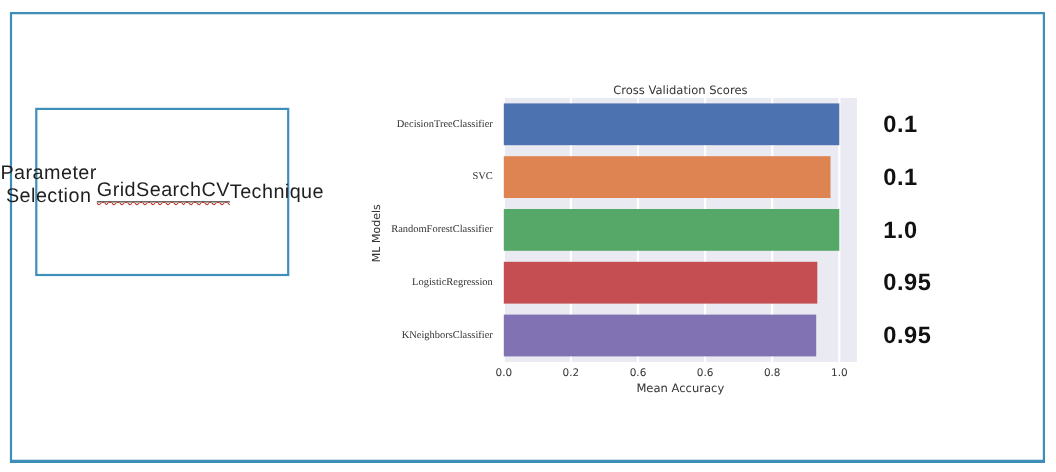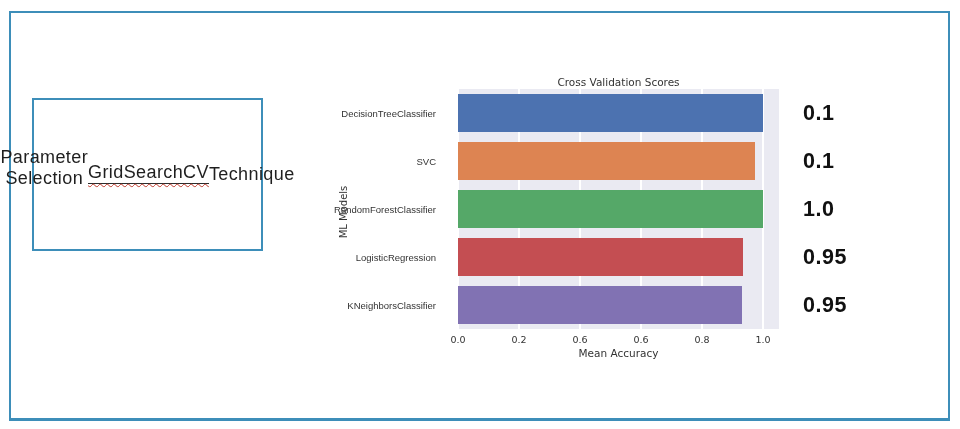--- a/index.html
+++ b/index.html
@@ -26,24 +26,24 @@
 
   .chart-title { position:absolute; left:458px; top:76px; width:321px;
                  text-align:center; font-size:10.5px; color:#333;
                  font-family:"DejaVu Sans", sans-serif; }
   .plot { position:absolute; left:458px; top:89px; width:321px; height:240px;
           background:#eaeaf2; }
   .gridline { position:absolute; top:0; bottom:0; width:2px; background:#ffffff; }
   .bar { position:absolute; left:0; height:38px; }
 
   .yticks { position:absolute; left:330px; top:89px; width:123px; height:240px; }
-  .ytick { position:absolute; right:12px; width:100%; height:48px;
+  .ytick { position:absolute; right:0; width:100%; height:48px;
            display:flex; align-items:center; justify-content:flex-end;
            padding-right:5px; font-size:9.5px; color:#333;
-           font-family:Liberation Sans, sans-serif; }
+           font-family:Liberation Serif, serif; }
   .y-axis-label { position:absolute; left:343px; top:212px;
                   transform:translate(-50%,-50%) rotate(-90deg);
                   white-space:nowrap; font-size:10px; color:#333;
                   font-family:"DejaVu Sans", sans-serif; }
 
   .xticks { position:absolute; left:458px; top:334px; width:321px; height:12px; }
   .xtick { position:absolute; transform:translateX(-50%); font-size:9.5px; color:#333;
            font-family:"DejaVu Sans", sans-serif; }
   .x-axis-label { position:absolute; left:458px; top:347px; width:321px;
                   text-align:center; font-size:10.5px; color:#333;

